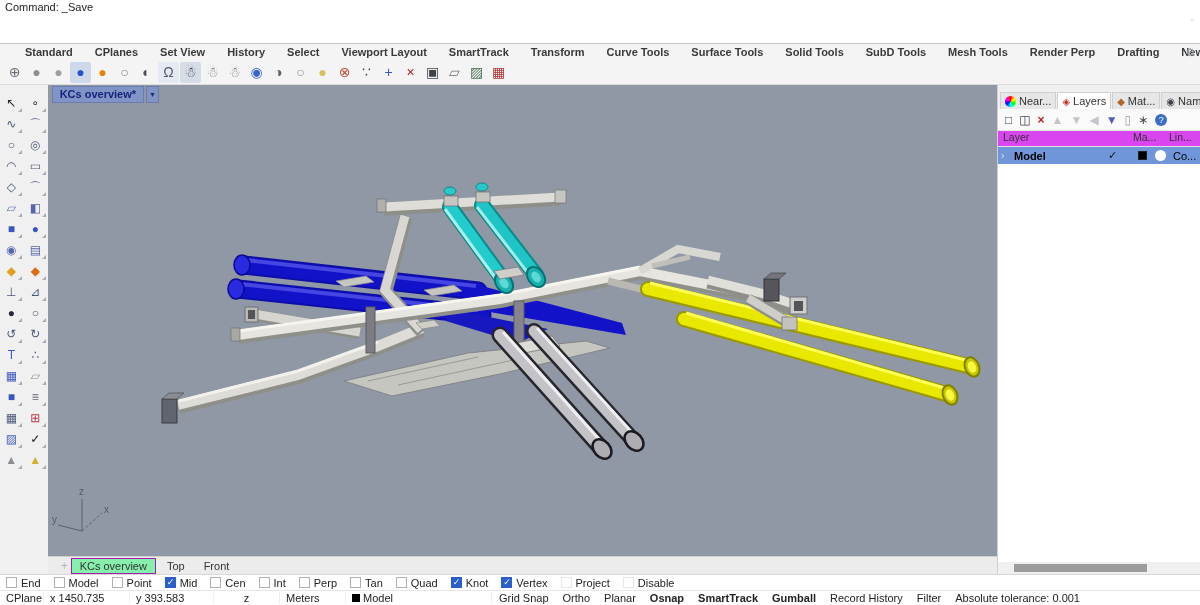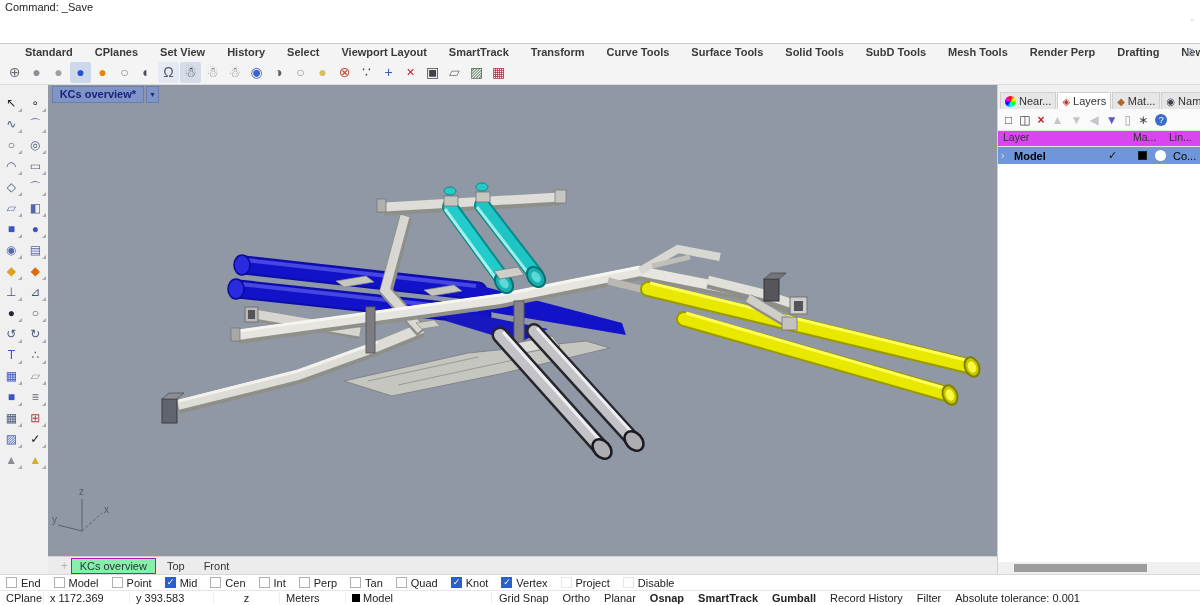--- a/index.html
+++ b/index.html
@@ -428,21 +428,21 @@
     </span>
 
     <span class="osnap-item light">
       <span class="cb"></span>
       <span>Disable</span>
     </span>
   </div>
 
 <div class="statusbar">
   <span class="scell w-cplane">CPlane</span>
-  <span class="scell w-x">x 1172.369</span>
+  <span class="scell w-x">x 1450.735</span>
   <span class="scell w-y">y 393.583</span>
   <span class="scell w-z">z</span>
   <span class="scell w-units">Meters</span>
   <span class="scell w-layer">
       <span class="sq"></span>
       <span>Model</span>
     </span>
   <span style="display:flex;align-items:flex-start">
 
   <span class="stoggle">Grid Snap</span>

